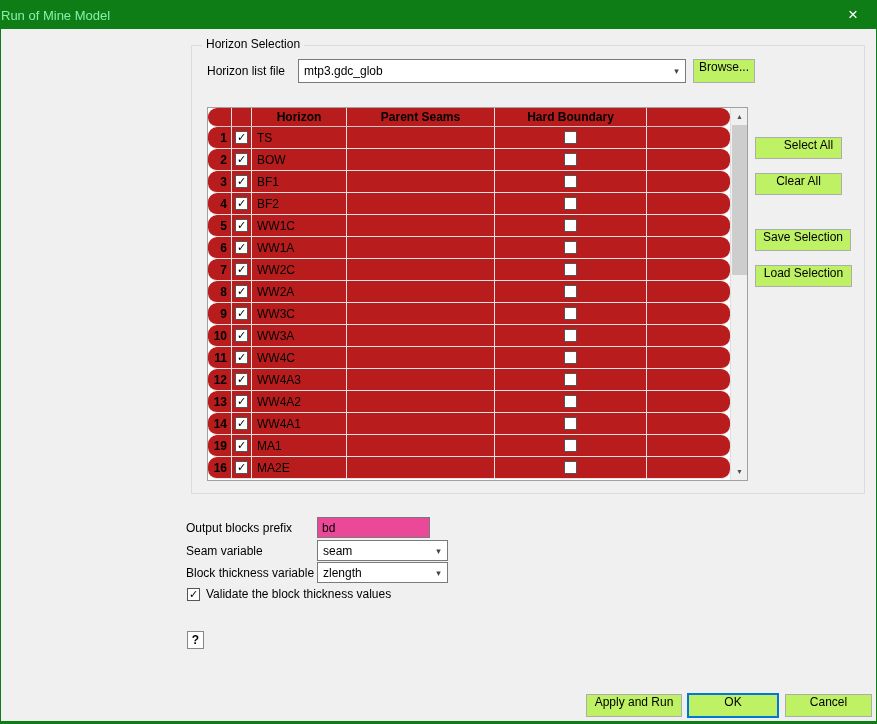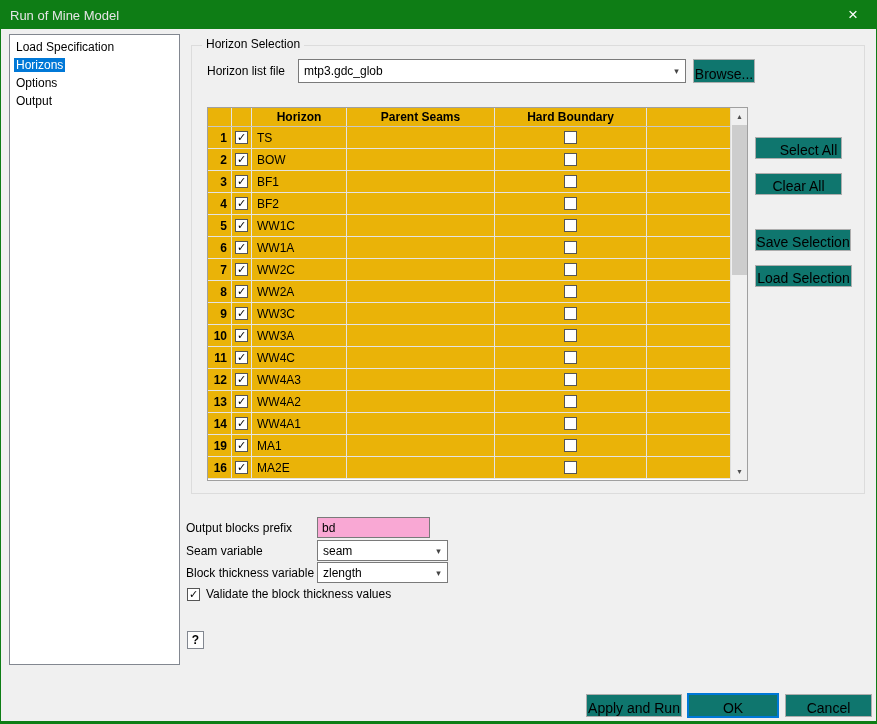--- a/index.html
+++ b/index.html
@@ -12,22 +12,22 @@
   }
   .window {
     position: relative; width: 877px; height: 724px;
     background: #f0f0f0;
     border: 1px solid var(--green, #0e7d15);
     border-bottom-width: 3px;
     overflow: hidden;
   }
   .titlebar {
     position: absolute; left: 0; top: 0; right: 0; height: 28px;
-    background: var(--green, #0e7d15); color: #e5e5e5;
-    display: flex; align-items: center; padding-left: 9px; font-size: 13px;
+    background: var(--green, #0e7d15); color: #86efac;
+    display: flex; align-items: center; font-size: 13px;
   }
   .close-btn {
     position: absolute; right: 0; top: 0; width: 46px; height: 28px;
     display: flex; align-items: center; justify-content: center;
     color: #fff; font-size: 17px; cursor: default;
   }
   
   .sidebar {
     position: absolute; left: 8px; top: 33px; width: 171px; height: 631px;
     background: #fff; border: 1px solid #828790; padding: 3px 0;
@@ -45,32 +45,32 @@
     background: #f0f0f0; padding: 0 4px;
   }
   .file-label { position: absolute; left: 15px; top: 18px; }
   .combo {
     background: #fff; border: 1px solid #7a7a7a;
     display: flex; align-items: center; padding-left: 5px;
   }
   .combo .arrow { margin-left: auto; width: 17px; text-align: center; color: #444; font-size: 9px; }
   .file-combo { position: absolute; left: 106px; top: 13px; width: 388px; height: 24px; }
   .btn {
-    background: #0f766e; border: 1px solid #adadad;
-    display: flex; align-items: flex-end; justify-content: center;
-    font-family: "Liberation Sans", sans-serif; font-size: 14px; cursor: default;
+    background: #bef264; border: 1px solid #adadad;
+    display: flex; align-items: flex-start; justify-content: center;
+    font-family: "Liberation Sans", sans-serif; font-size: 12px; cursor: default;
   }
   .browse-btn { position: absolute; left: 501px; top: 13px; width: 62px; height: 24px; }
   
   .htable {
     position: absolute; left: 15px; top: 61px; width: 541px; height: 374px;
     background: #fff; border: 1px solid #a0a0a0; display: flex;
   }
   .tgrid { flex: 1; overflow: hidden; }
-  .trow { display: flex; height: 22px; border-bottom: 1px solid #e3e3e3; background:#eab308; }
+  .trow { display: flex; height: 22px; border-bottom: 1px solid #e3e3e3; background:#b91c1c;border-radius:9px; }
   .thead { height: 19px; border-bottom: 1px solid #c8c8c8; font-weight: bold; }
   .c { display: flex; align-items: center; border-right: 1px solid #e3e3e3; overflow: hidden; }
   .c.num { width: 24px; justify-content: flex-end; padding-right: 4px; font-weight: bold; }
   .c.cbc { width: 20px; justify-content: center; }
   .c.horizon { width: 95px; padding-left: 5px; }
   .c.parent { width: 148px; }
   .c.hard { width: 152px; justify-content: center; }
   .c.fill { flex: 1; border-right: none; }
   .hcell { justify-content: center; padding-left: 0 !important; }
   .chk {
@@ -94,21 +94,21 @@
   .save-sel { position: absolute; left: 563px; top: 183px; width: 96px; height: 22px; }
   .load-sel { position: absolute; left: 563px; top: 219px; width: 97px; height: 22px; }
   
   .flabel { position: absolute; white-space: nowrap; }
   .lbl-burden { left: 185px; top: 520px; }
   .lbl-seam { left: 185px; top: 543px; }
   .lbl-thick { left: 185px; top: 565px; }
   .burden-input {
     position: absolute; left: 316px; top: 516px; width: 113px; height: 21px;
     border: 1px solid #7a7a7a; padding-left: 4px;
-    font-family: "Liberation Sans", sans-serif; font-size: 12px; background: #f9a8d4;
+    font-family: "Liberation Sans", sans-serif; font-size: 12px; background: #ec4899;
   }
   .seam-combo { position: absolute; left: 316px; top: 539px; width: 131px; height: 21px; }
   .thick-combo { position: absolute; left: 316px; top: 561px; width: 131px; height: 21px; }
   .validate-row { position: absolute; left: 186px; top: 586px; display: flex; align-items: center; gap: 6px; }
   .help-btn {
     position: absolute; left: 186px; top: 630px; width: 17px; height: 18px;
     border: 1px solid #828790; background: #fdfdfd;
     display: flex; align-items: center; justify-content: center;
     font-weight: bold; font-size: 12px;
   }
@@ -122,26 +122,20 @@
 
 <div class="window">
 
   <div class="titlebar">
     <span>Run of Mine Model</span>
   </div>
   <div class="close-btn">
     <span>×</span>
   </div>
 
-  <div class="sidebar">
-      <div class="sb-item"><span>Load Specification</span></div>
-      <div class="sb-item sel"><span>Horizons</span></div>
-      <div class="sb-item"><span>Options</span></div>
-      <div class="sb-item"><span>Output</span></div>
-    </div>
 
   <div class="groupbox">
     <span class="group-label">Horizon Selection</span>
 
     <span class="file-label">Horizon list file</span>
     <div class="combo file-combo">
       <span>mtp3.gdc_glob</span>
       <span class="arrow">▾</span>
     </div>
     <div class="btn browse-btn">

